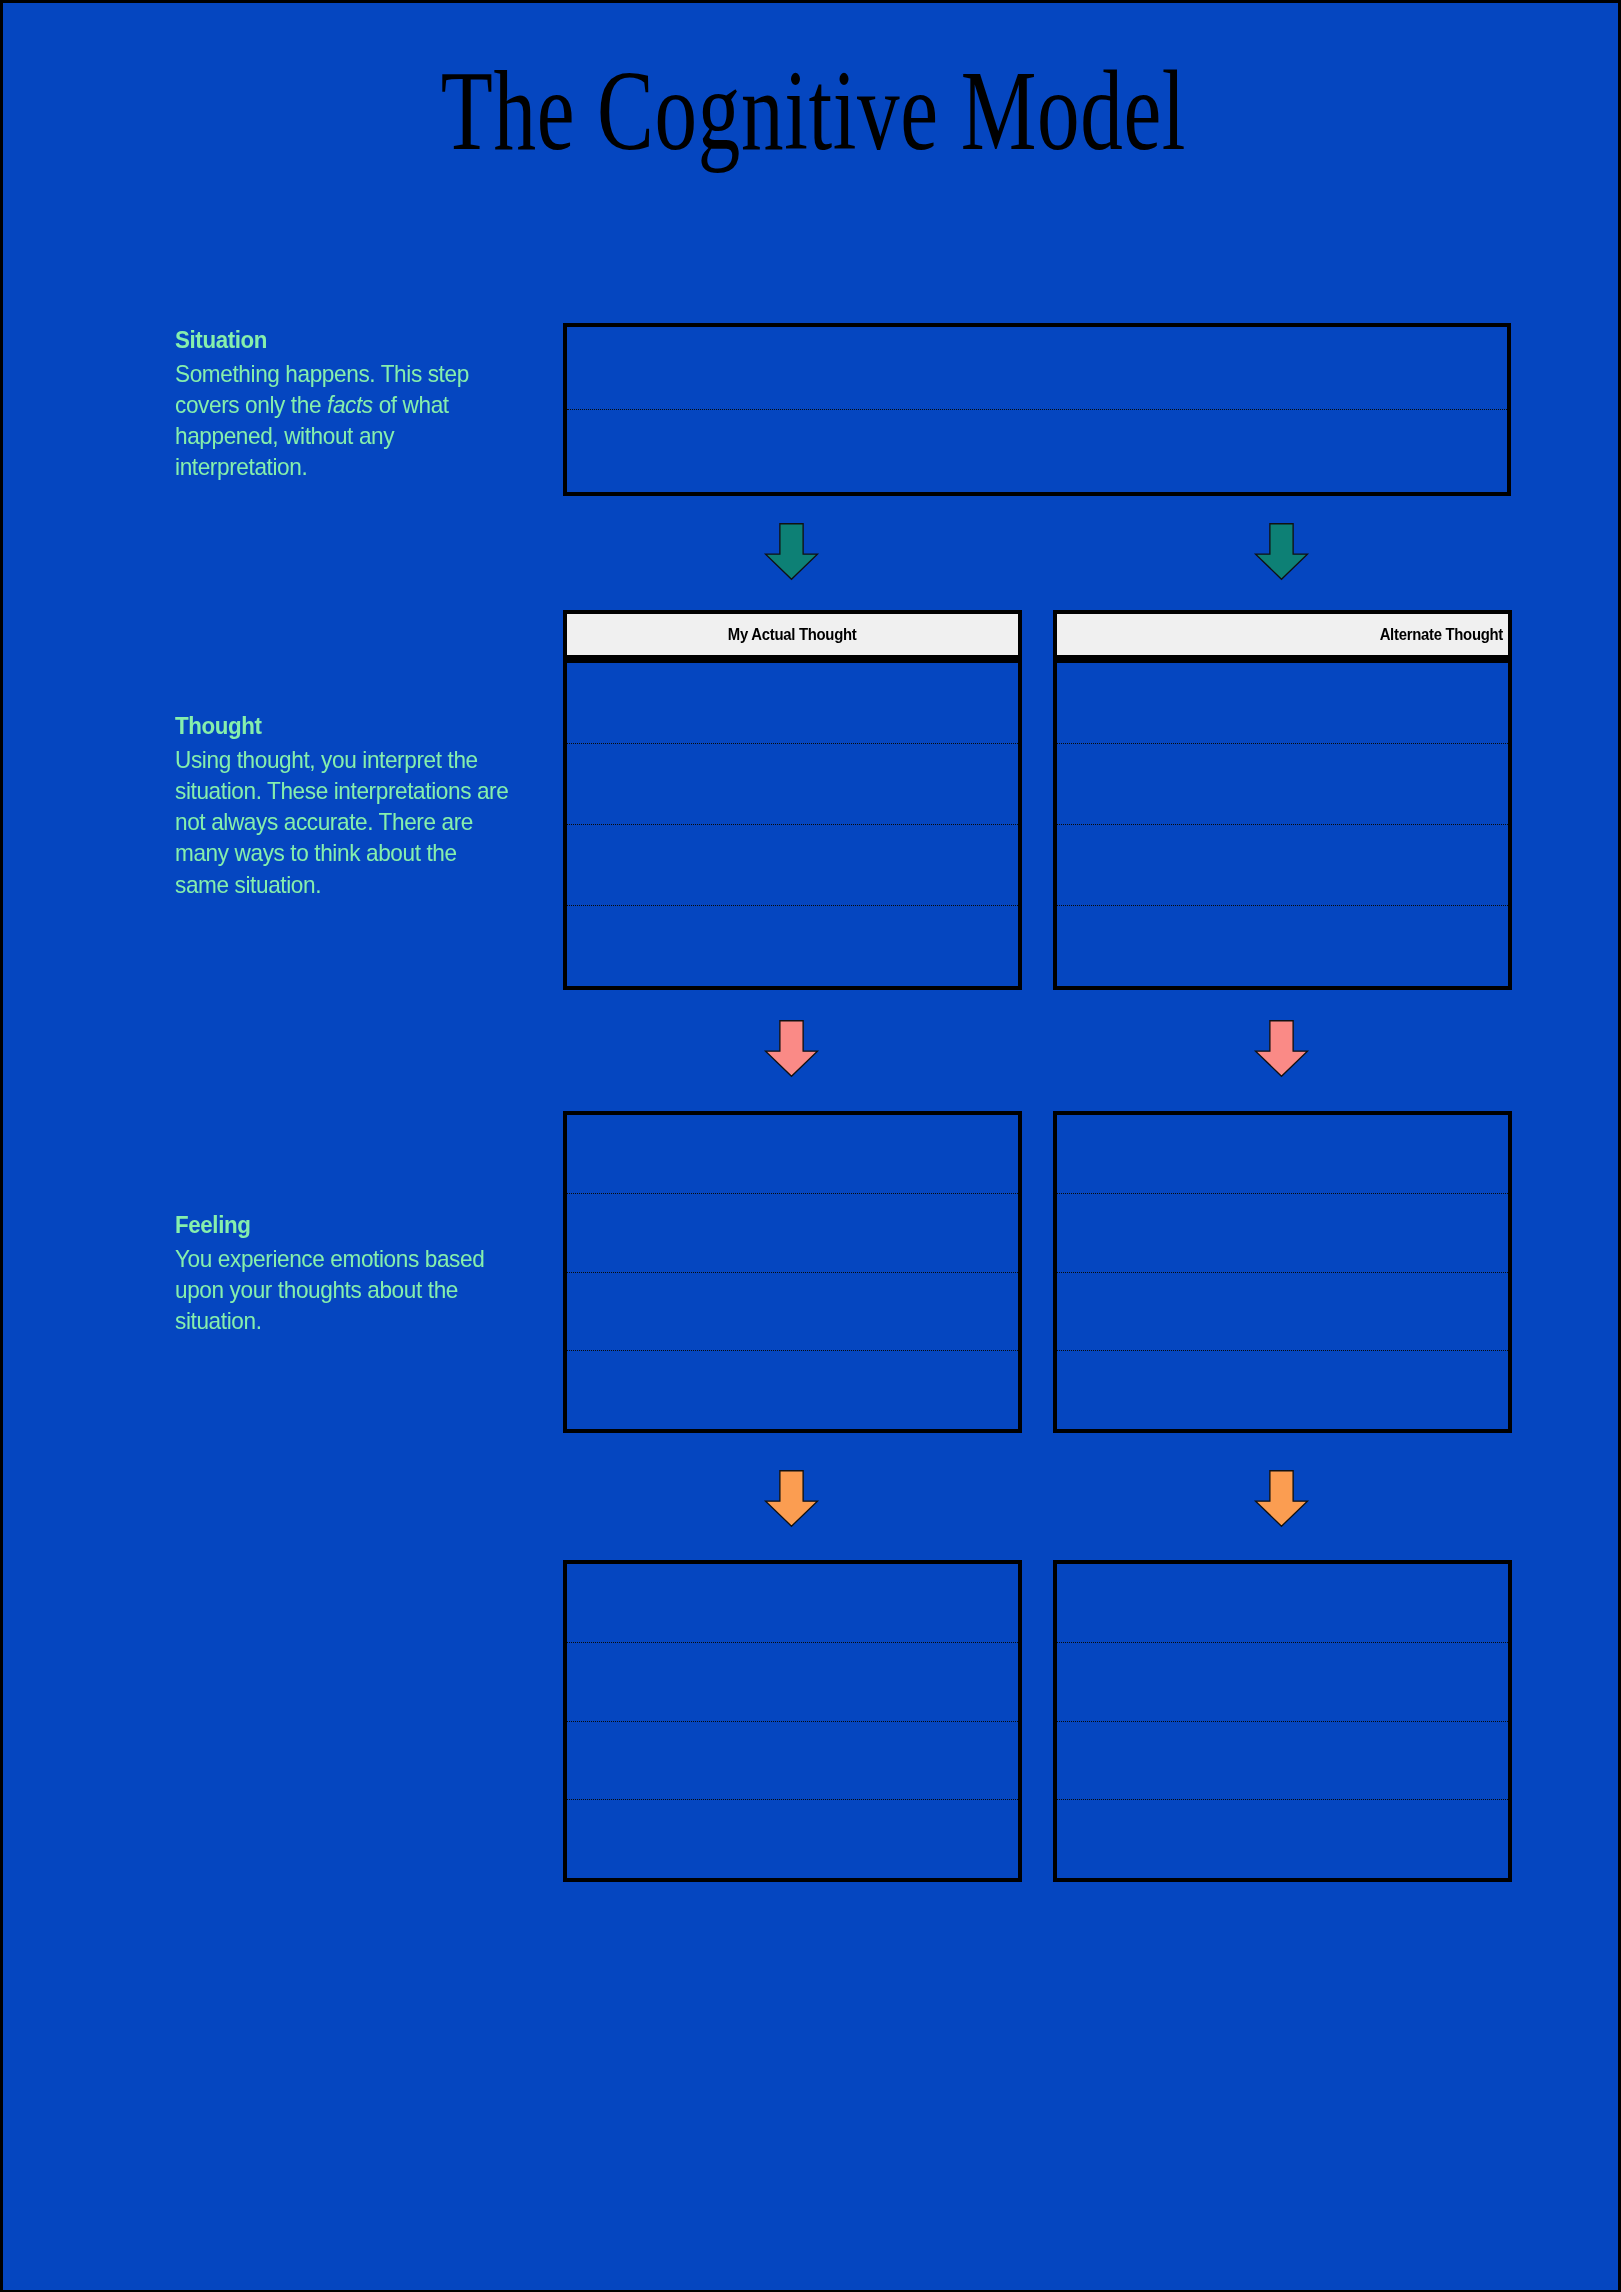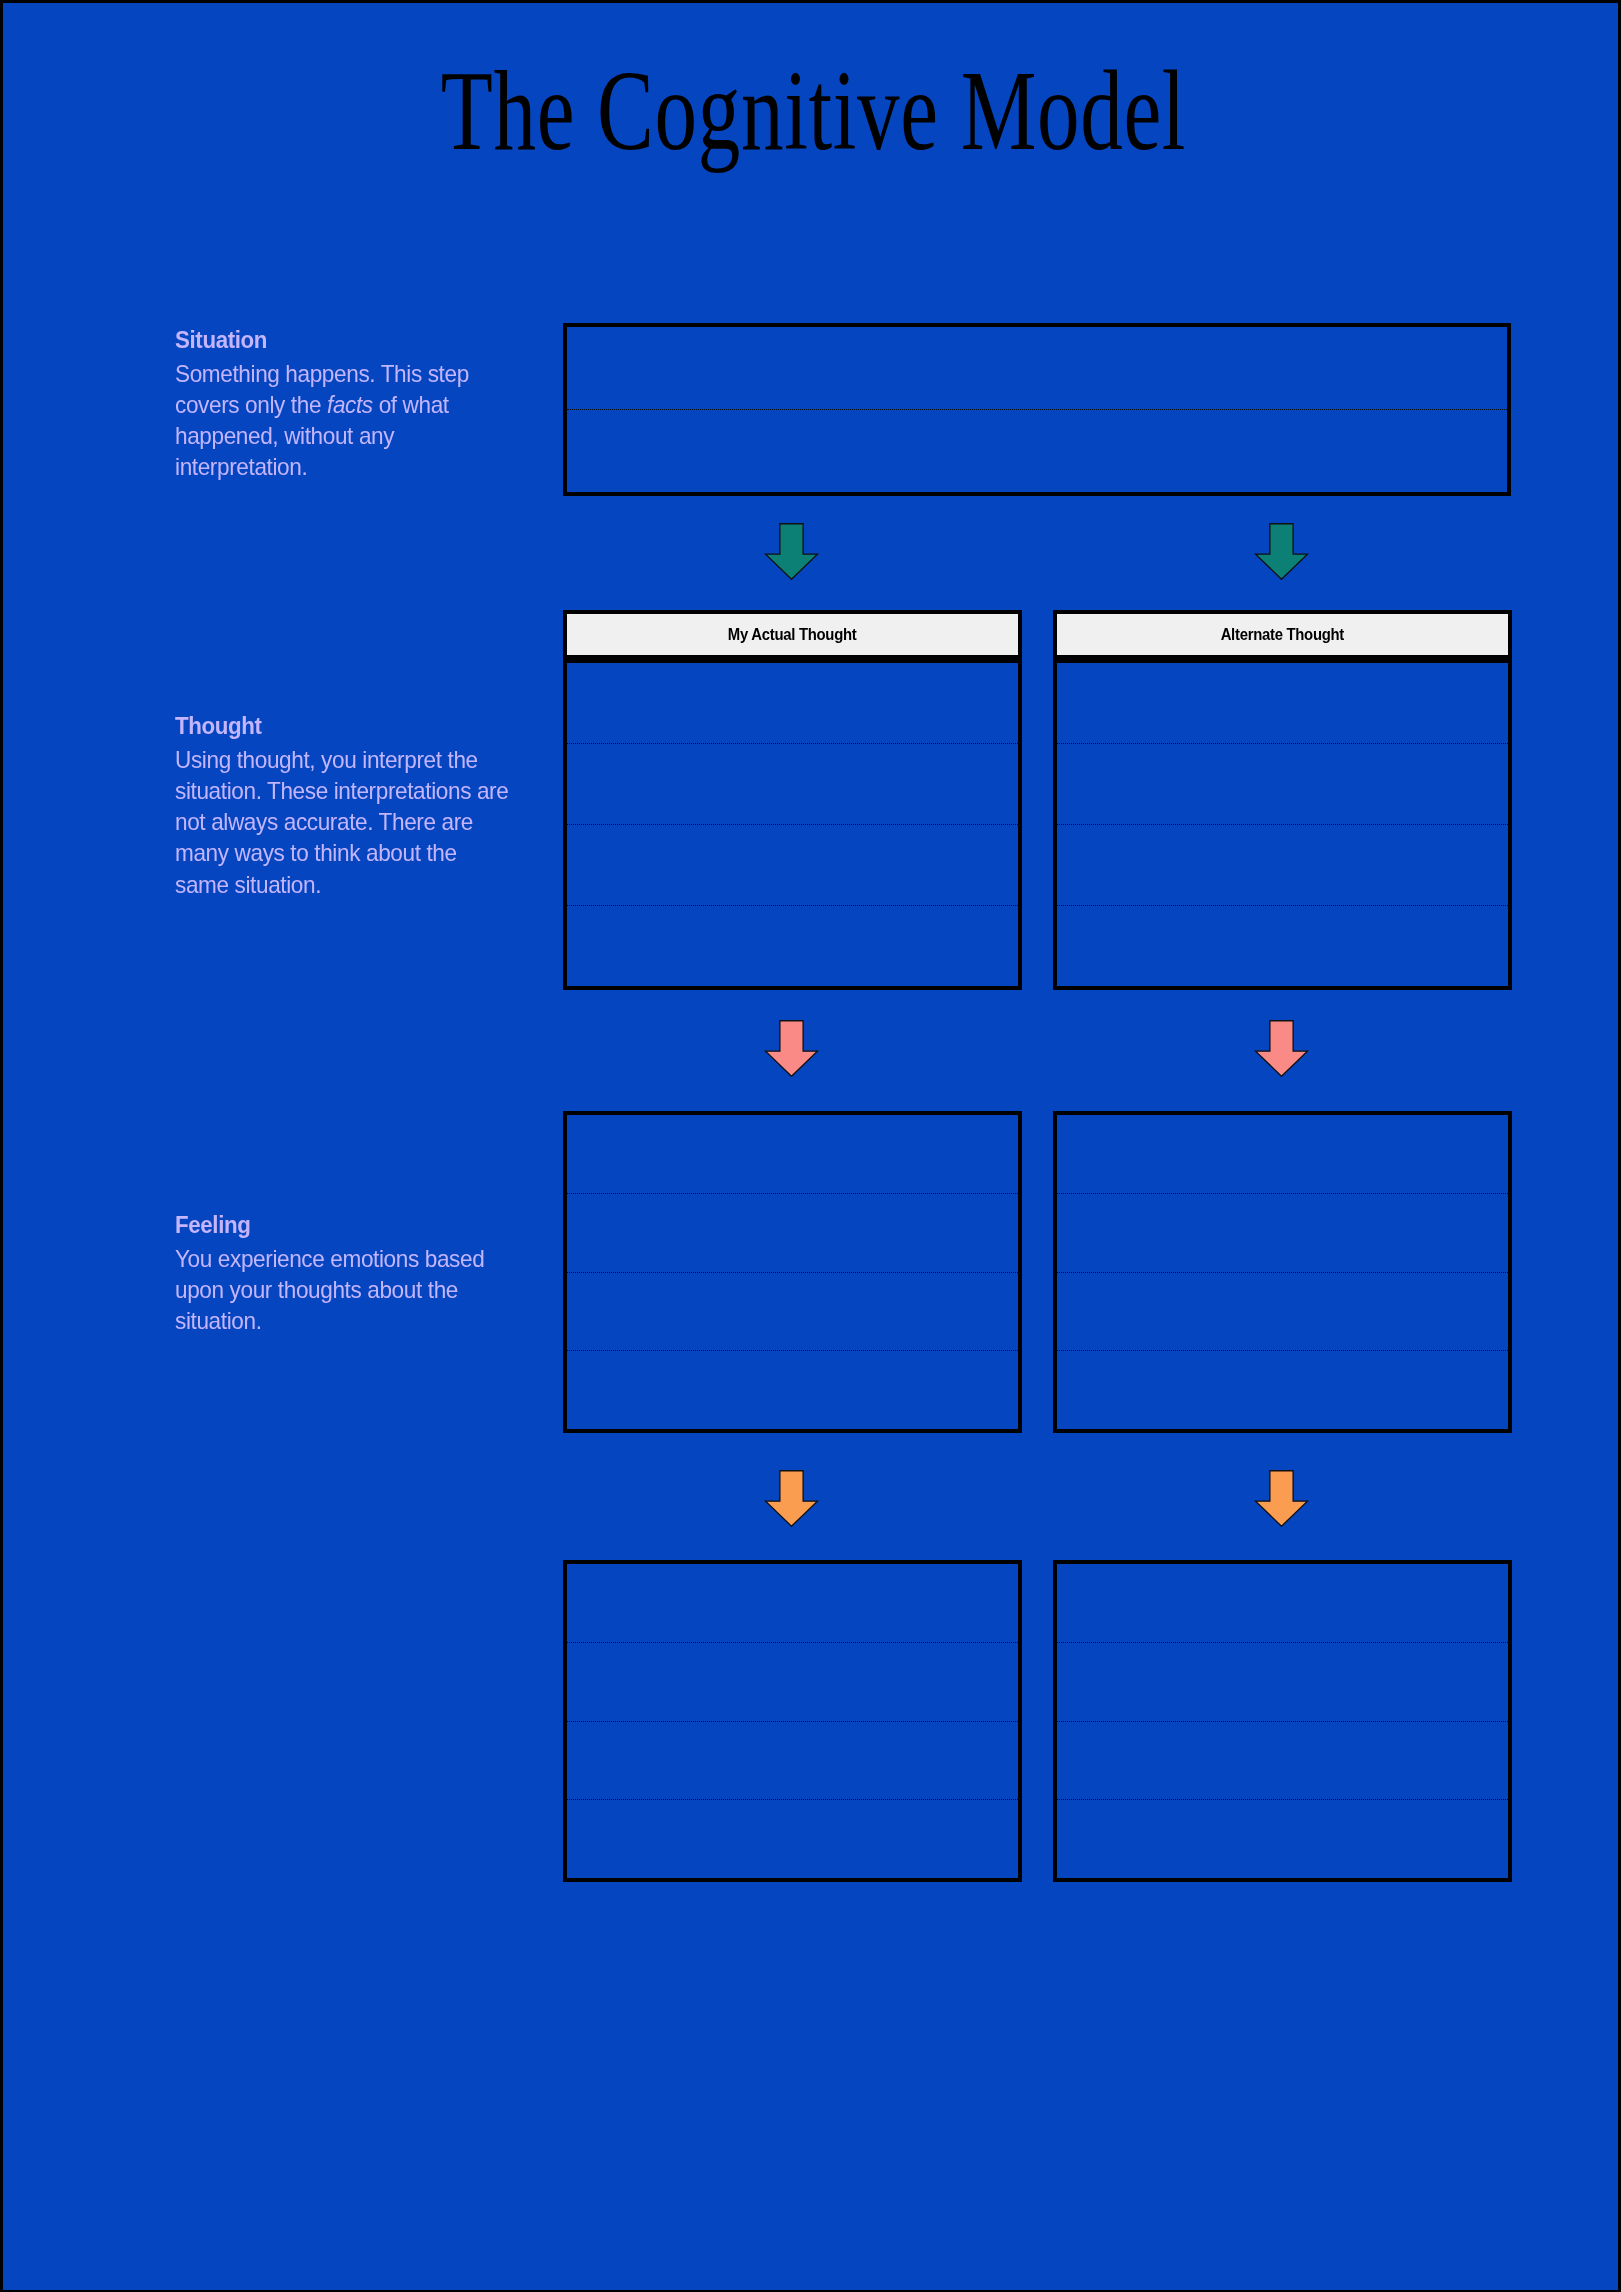--- a/index.html
+++ b/index.html
@@ -34,21 +34,21 @@
     transform-origin: 50% 0;
     letter-spacing: 0.9px;
     white-space: nowrap;
   }
 
   
   .desc {
     position: absolute;
     left: 172px;
     width: 333px;
-    color: #c4b5fd;
+    color: #86efac;
   }
   .desc-heading {
     font-size: 24px;
     font-weight: bold;
     line-height: 1.22;
     letter-spacing: -0.4px;
     transform: scaleX(0.93);
     transform-origin: 0 50%;
     margin-bottom: 3.6px;
   }
@@ -101,21 +101,21 @@
     align-items: center;
     justify-content: center;
     color: #000000;
     font-size: 16px;
     font-weight: bold;
     letter-spacing: -0.3px;
   }
   .thead span { transform: scaleX(0.93); display: inline-block; }
 
   #thead-actual    { left: 560px;  top: 607px; width: 459px; height: 49px; }
-  #thead-alternate { left: 1050px; top: 607px; width: 459px; height: 49px; }
+  #thead-alternate { left: 1050px; top: 607px; width: 459px; height: 49px; justify-content: flex-end; }
 
   
   #box-thought-actual    { left: 560px;  top: 656px; width: 459px; height: 331px; }
   #box-thought-alternate { left: 1050px; top: 656px; width: 459px; height: 331px; }
 
   
   #box-feeling-actual    { left: 560px;  top: 1108px; width: 459px; height: 322px; }
   #box-feeling-alternate { left: 1050px; top: 1108px; width: 459px; height: 322px; }
 
   

